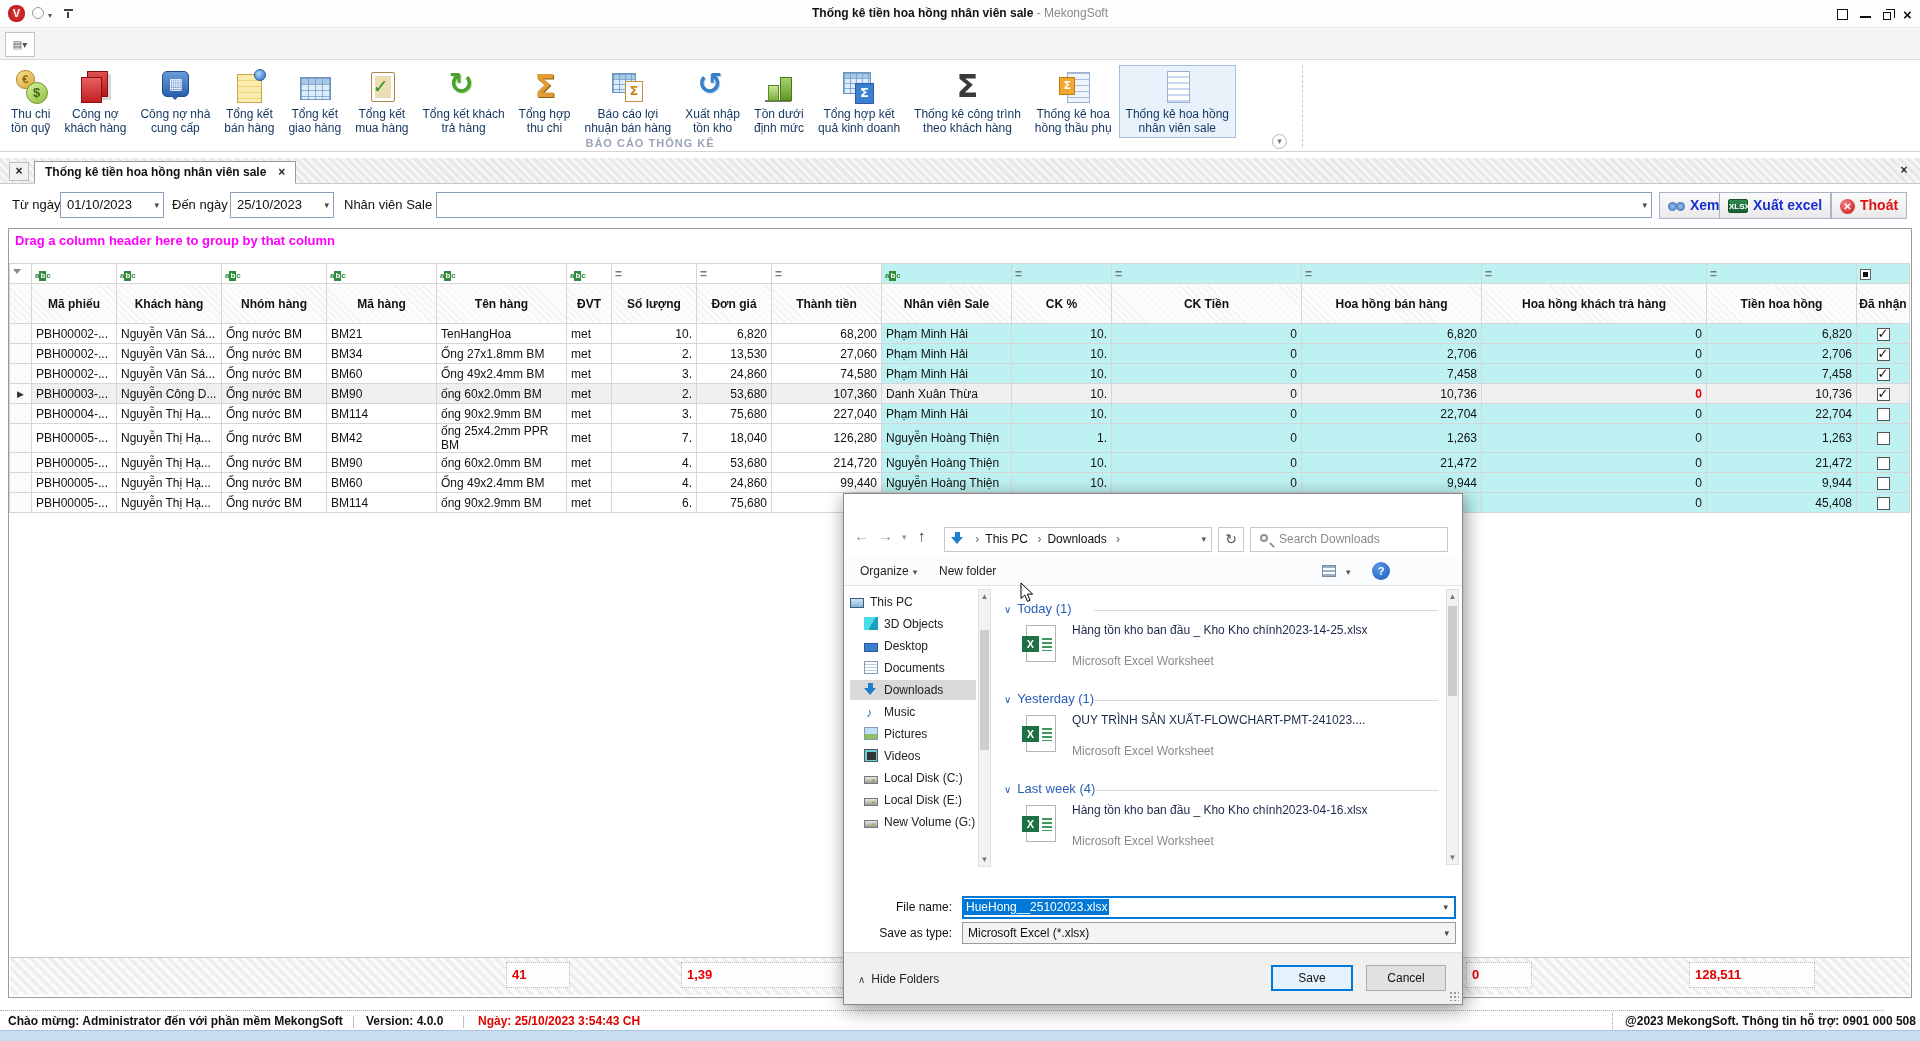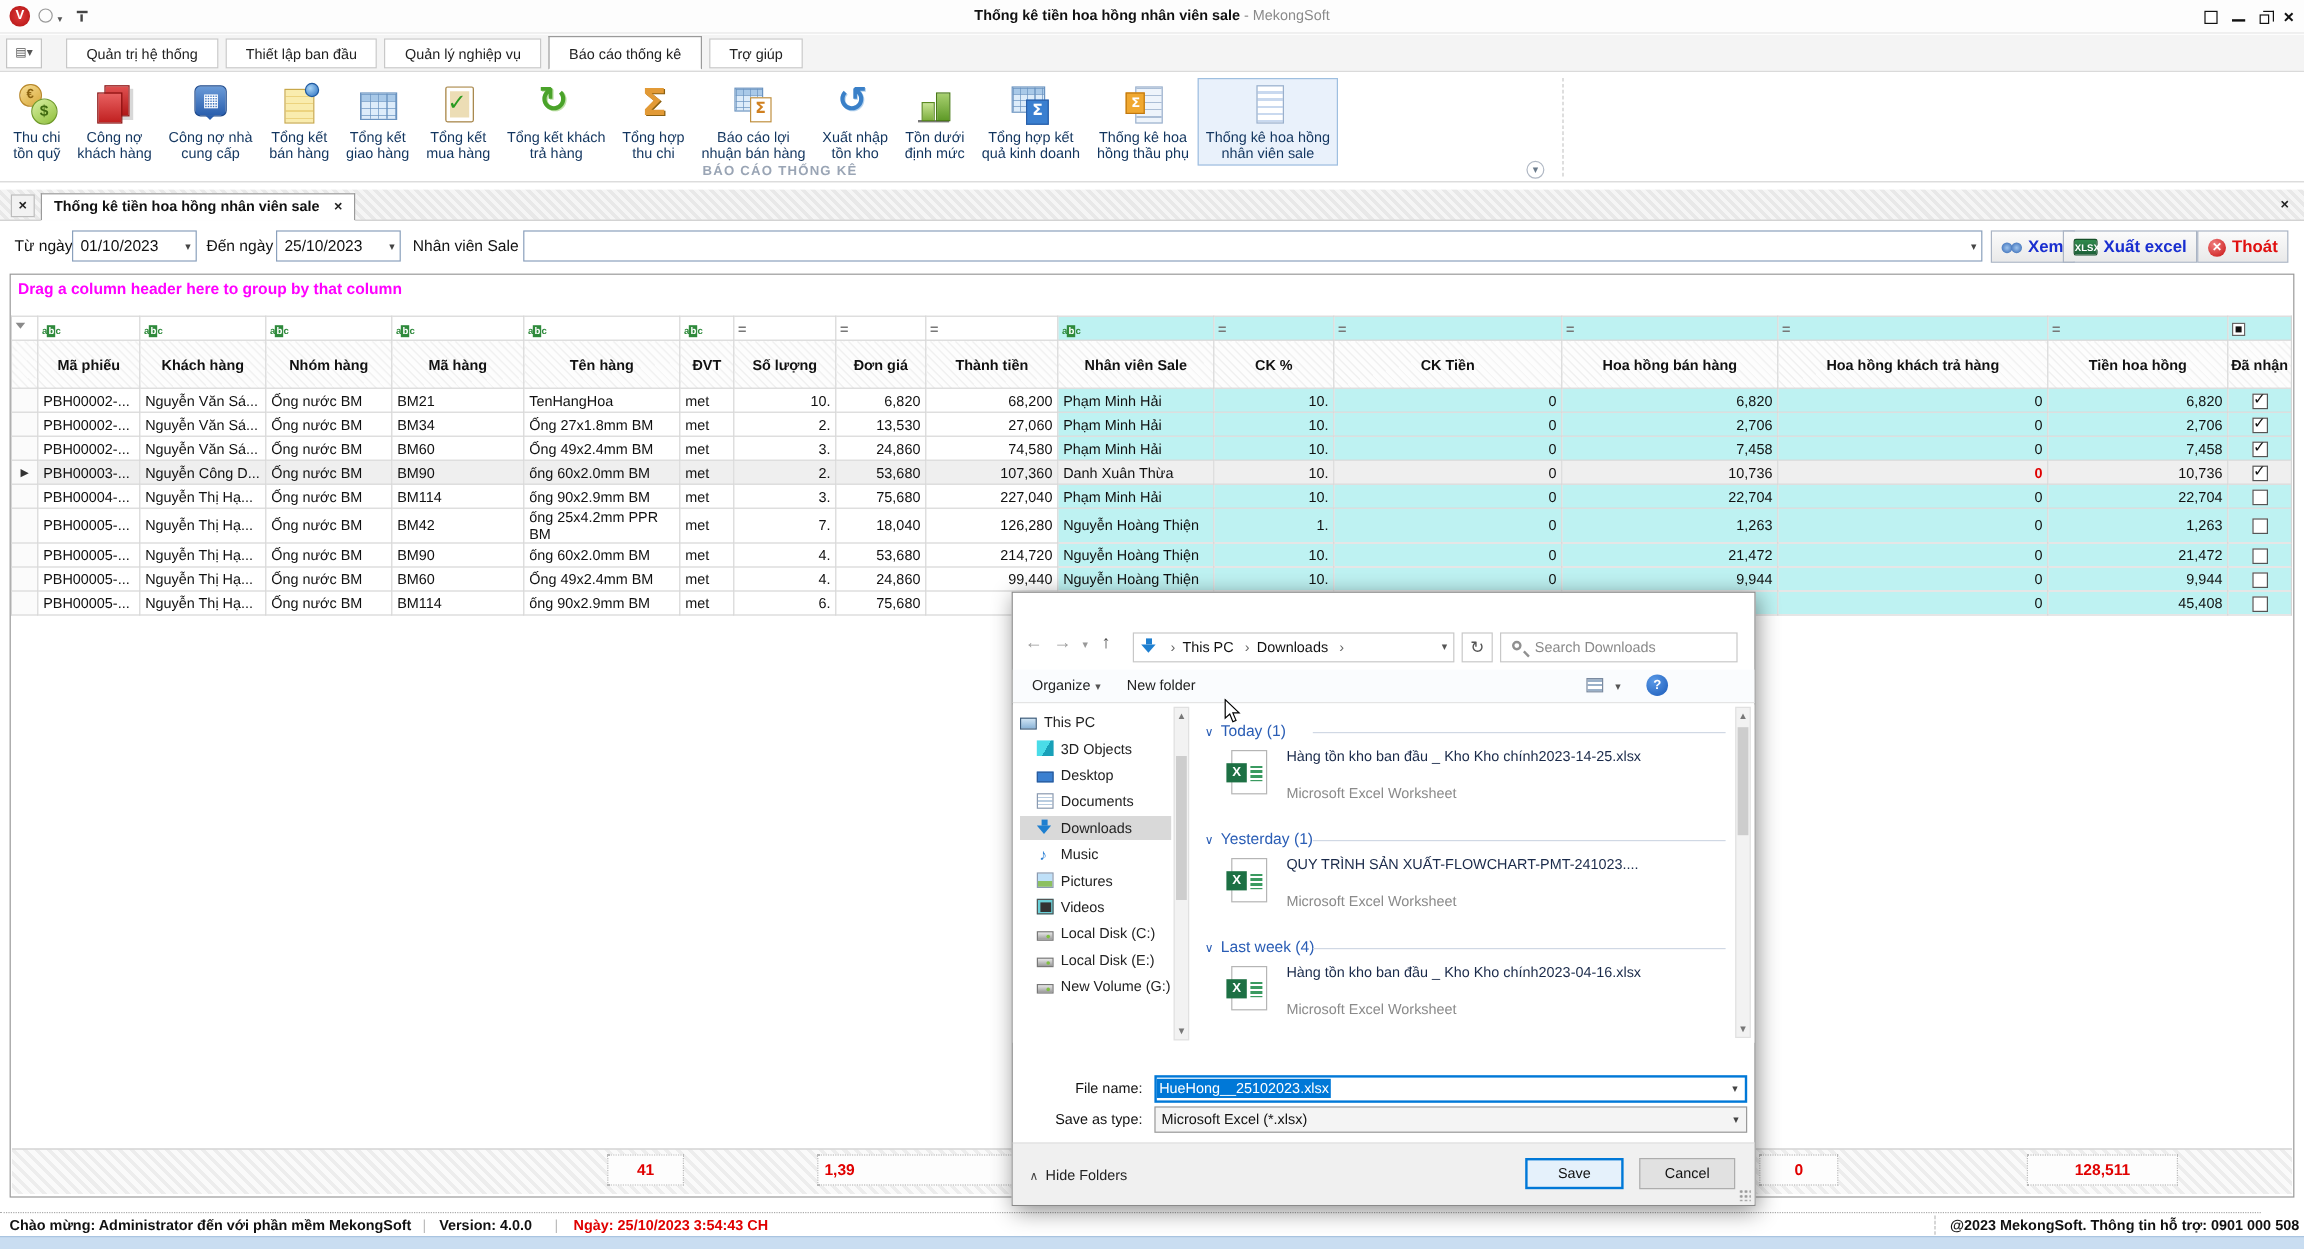--- a/index.html
+++ b/index.html
@@ -105,21 +105,21 @@
 td.dcell{height:20px;padding:0 4px;font-size:12px;white-space:nowrap}
 td.dcell.wrap{white-space:normal;line-height:14px}
 td.dcell.r{text-align:right}
 td.dcell.cyan{background:#bef2f2}
 tr.sel td.dcell{background:#efefef}
 td.ycell{background:linear-gradient(90deg,#ffff38,#ffffd2);color:#e00000;font-weight:bold}
 .cb{display:inline-block;width:13px;height:13px;border:1px solid #555;background:#fff;position:relative;vertical-align:middle}
 .cb.on:after{content:"✓";position:absolute;left:0px;top:-3px;font:bold 13px/16px "DejaVu Sans",sans-serif;color:#111}
 .funnel{display:inline-block;width:0;height:0;border:4px solid transparent;border-top:5px solid #8a8a8a;margin-top:3px}
 .sumband{position:absolute;left:1px;right:1px;top:728px;height:38px;background:repeating-linear-gradient(45deg,#fafafa 0 4px,#ededed 4px 7px);border-top:1px solid #c9c9c9}
-.sumbox{position:absolute;top:733px;height:26px;border:1px dotted #b8b8b8;background:#fdfdfd;color:#e00000;font-weight:bold;font-size:13px;line-height:24px;text-align:center;padding:0 5px}
+.sumbox{position:absolute;top:733px;height:26px;border:1px dotted #b8b8b8;background:#fdfdfd;color:#e00000;font-weight:bold;font-size:13px;line-height:24px;text-align:left;padding:0 5px}
 
 
 .statusbar{position:absolute;left:0;top:1010px;width:1884px;height:20px;background:#fff;border-top:1px dotted #aaa}
 .sb{position:absolute;top:3px;font-weight:bold;font-size:12px;white-space:nowrap}
 .sb.sep{color:#bbb;font-weight:normal}
 .sb.red{color:#e00000}
 .sbdiv{position:absolute;left:1612px;top:2px;height:16px;border-left:1px dashed #bbb}
 .bottomstrip{position:absolute;left:0;top:1030px;width:1920px;height:11px;background:#c9ddf1;border-top:1px solid #a9c4e0}
 
 
@@ -205,27 +205,20 @@
     <div class="wincontrols">
       <span class="wc wc-full"></span>
       <span class="wc wc-min"></span>
       <span class="wc wc-rest"></span>
       <span class="wc wc-close">×</span>
     </div>
   </div>
 
   <div class="menubar">
     <div class="mlauncher">▤▾</div>
-    <div class="menu-tabs" id="menu-tabs">
-        <div class="mtab">Quản trị hệ thống</div>
-        <div class="mtab">Thiết lập ban đầu</div>
-        <div class="mtab">Quản lý nghiệp vụ</div>
-        <div class="mtab active">Báo cáo thống kê</div>
-        <div class="mtab">Trợ giúp</div>
-      </div>
   </div>
 
   <div class="ribbon">
     <div class="ribbon-items" id="ribbon-items">
         <div class="ri">
           <div class="ri-ico i-coins"></div>
           <div class="ri-lbl">Thu chi
 tồn quỹ</div>
         </div>
         <div class="ri">
@@ -275,20 +268,25 @@
         </div>
         <div class="ri">
           <div class="ri-ico i-bars"></div>
           <div class="ri-lbl">Tồn dưới
 định mức</div>
         </div>
         <div class="ri">
           <div class="ri-ico i-tsigb"></div>
           <div class="ri-lbl">Tổng hợp kết
 quả kinh doanh</div>
+        </div>
+        <div class="ri">
+          <div class="ri-ico i-sigk"></div>
+          <div class="ri-lbl">Thống kê công trình
+theo khách hàng</div>
         </div>
         <div class="ri">
           <div class="ri-ico i-te"></div>
           <div class="ri-lbl">Thống kê hoa
 hồng thầu phụ</div>
         </div>
         <div class="ri active">
           <div class="ri-ico i-sheet"></div>
           <div class="ri-lbl">Thống kê hoa hồng
 nhân viên sale</div>

